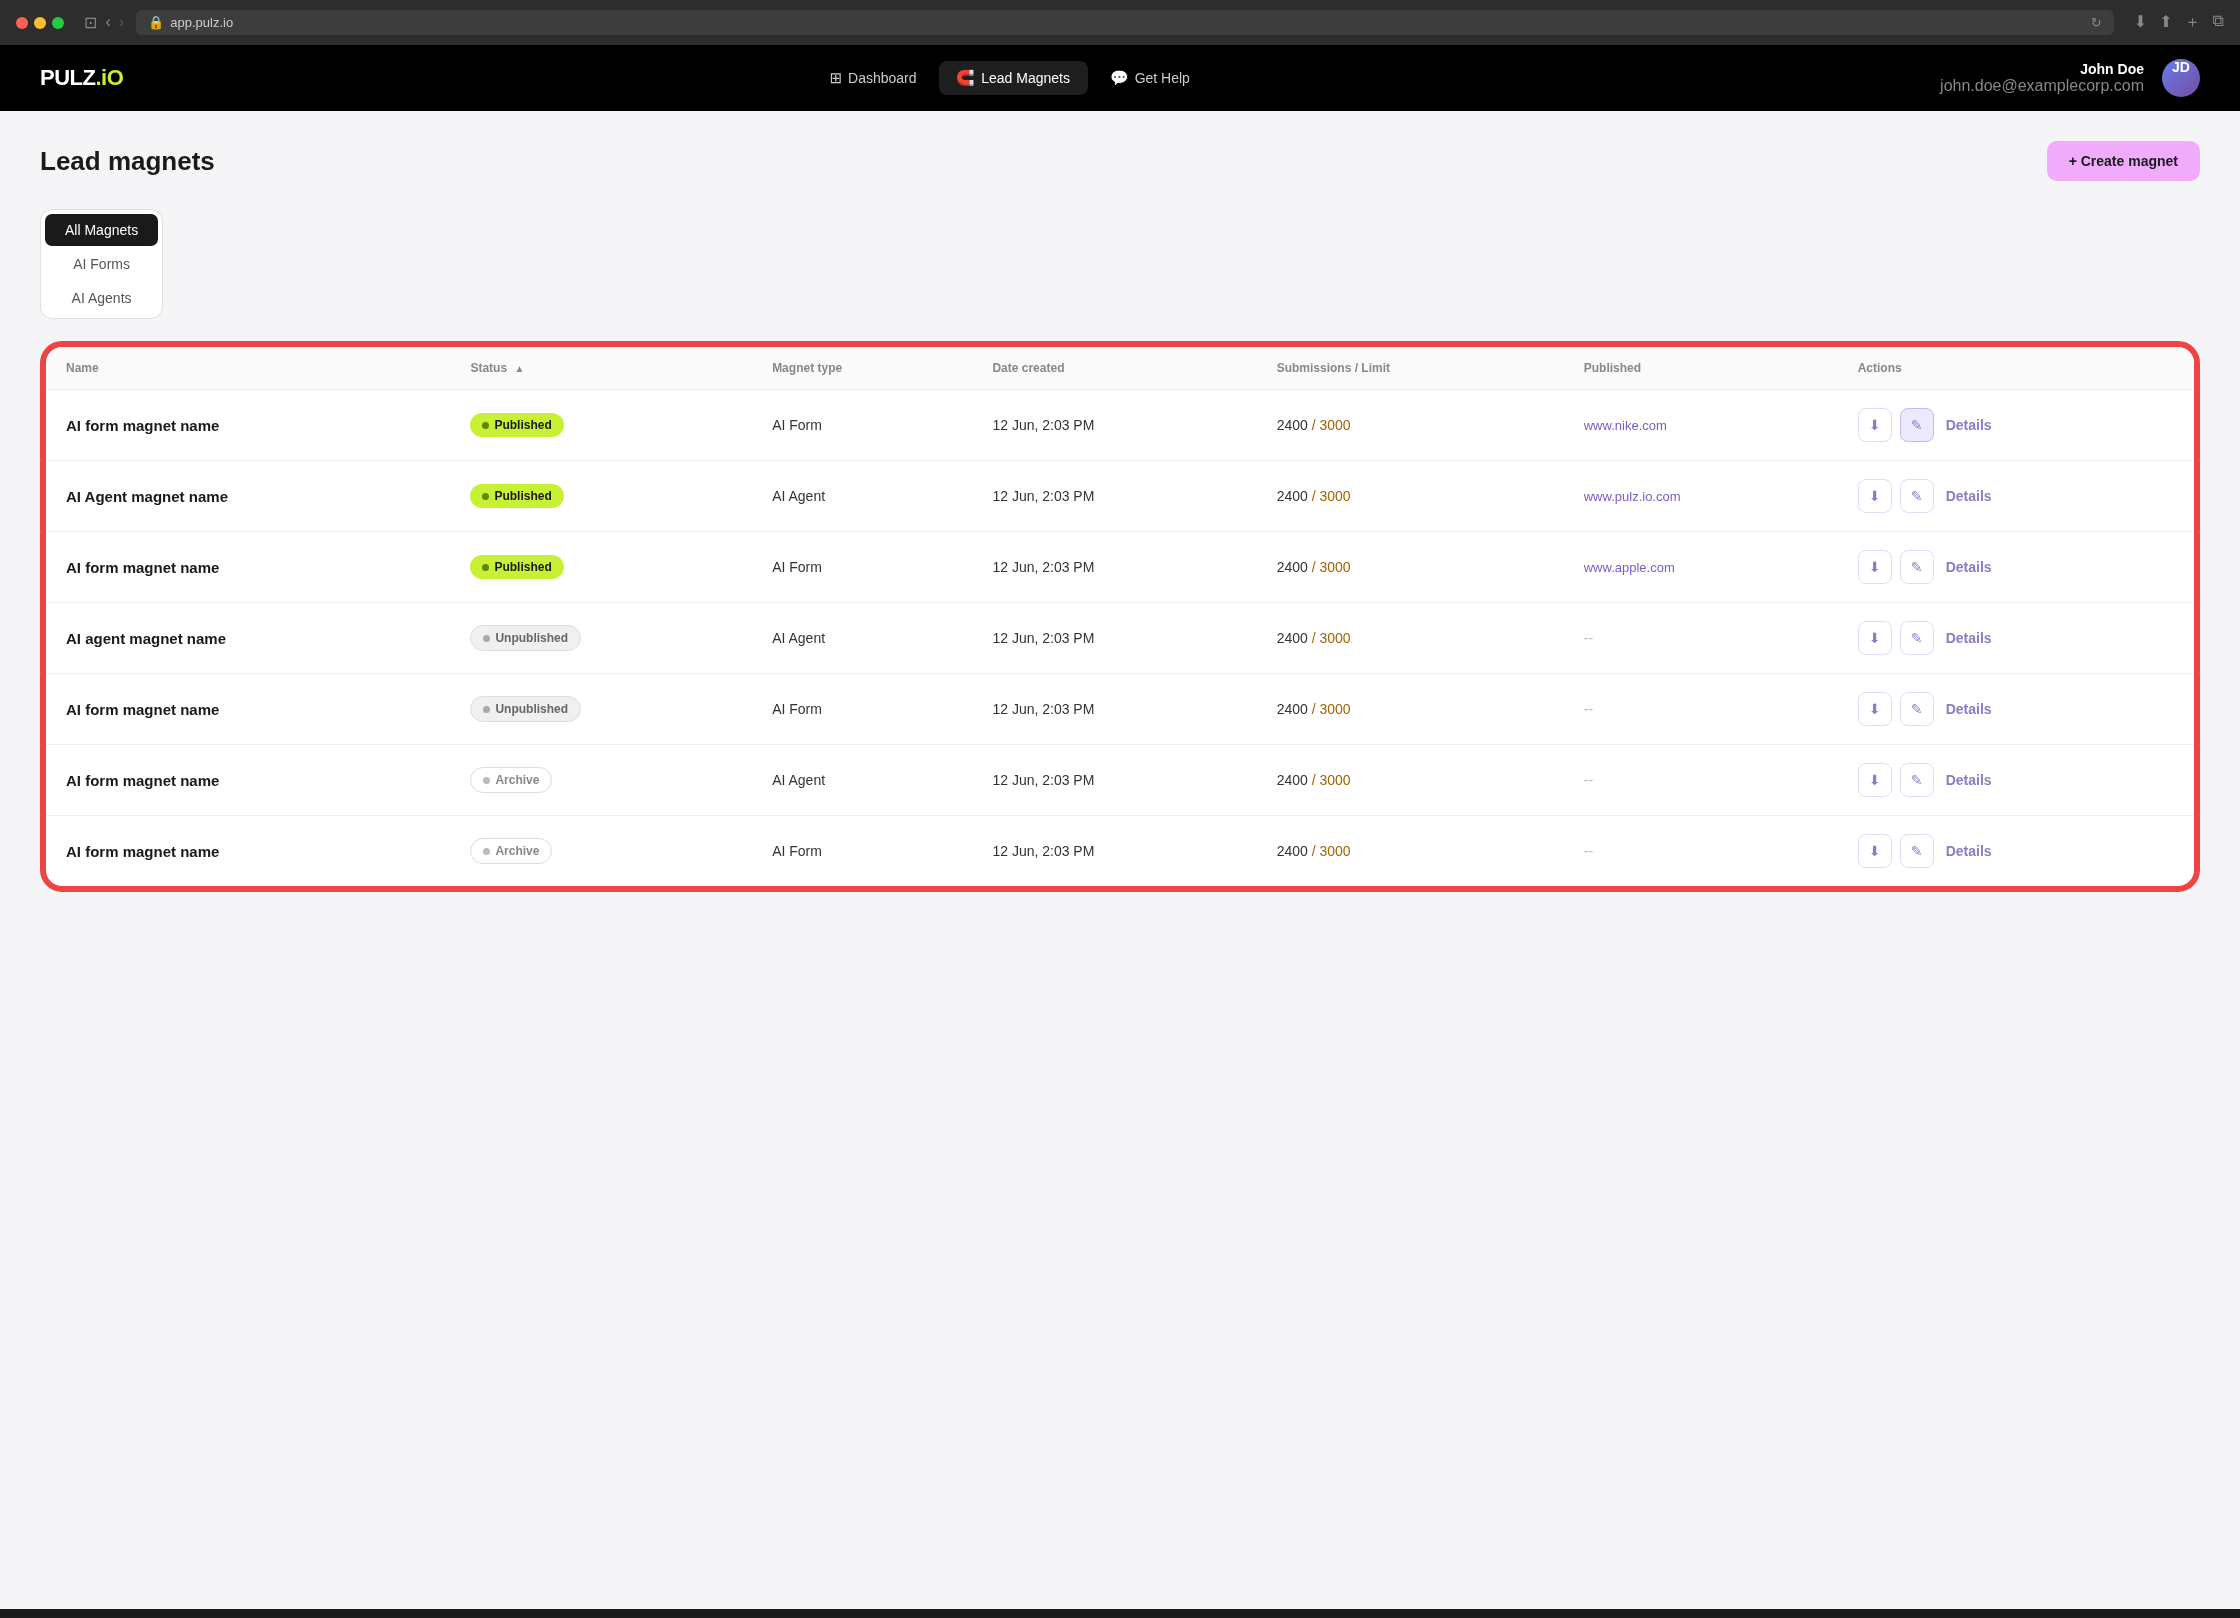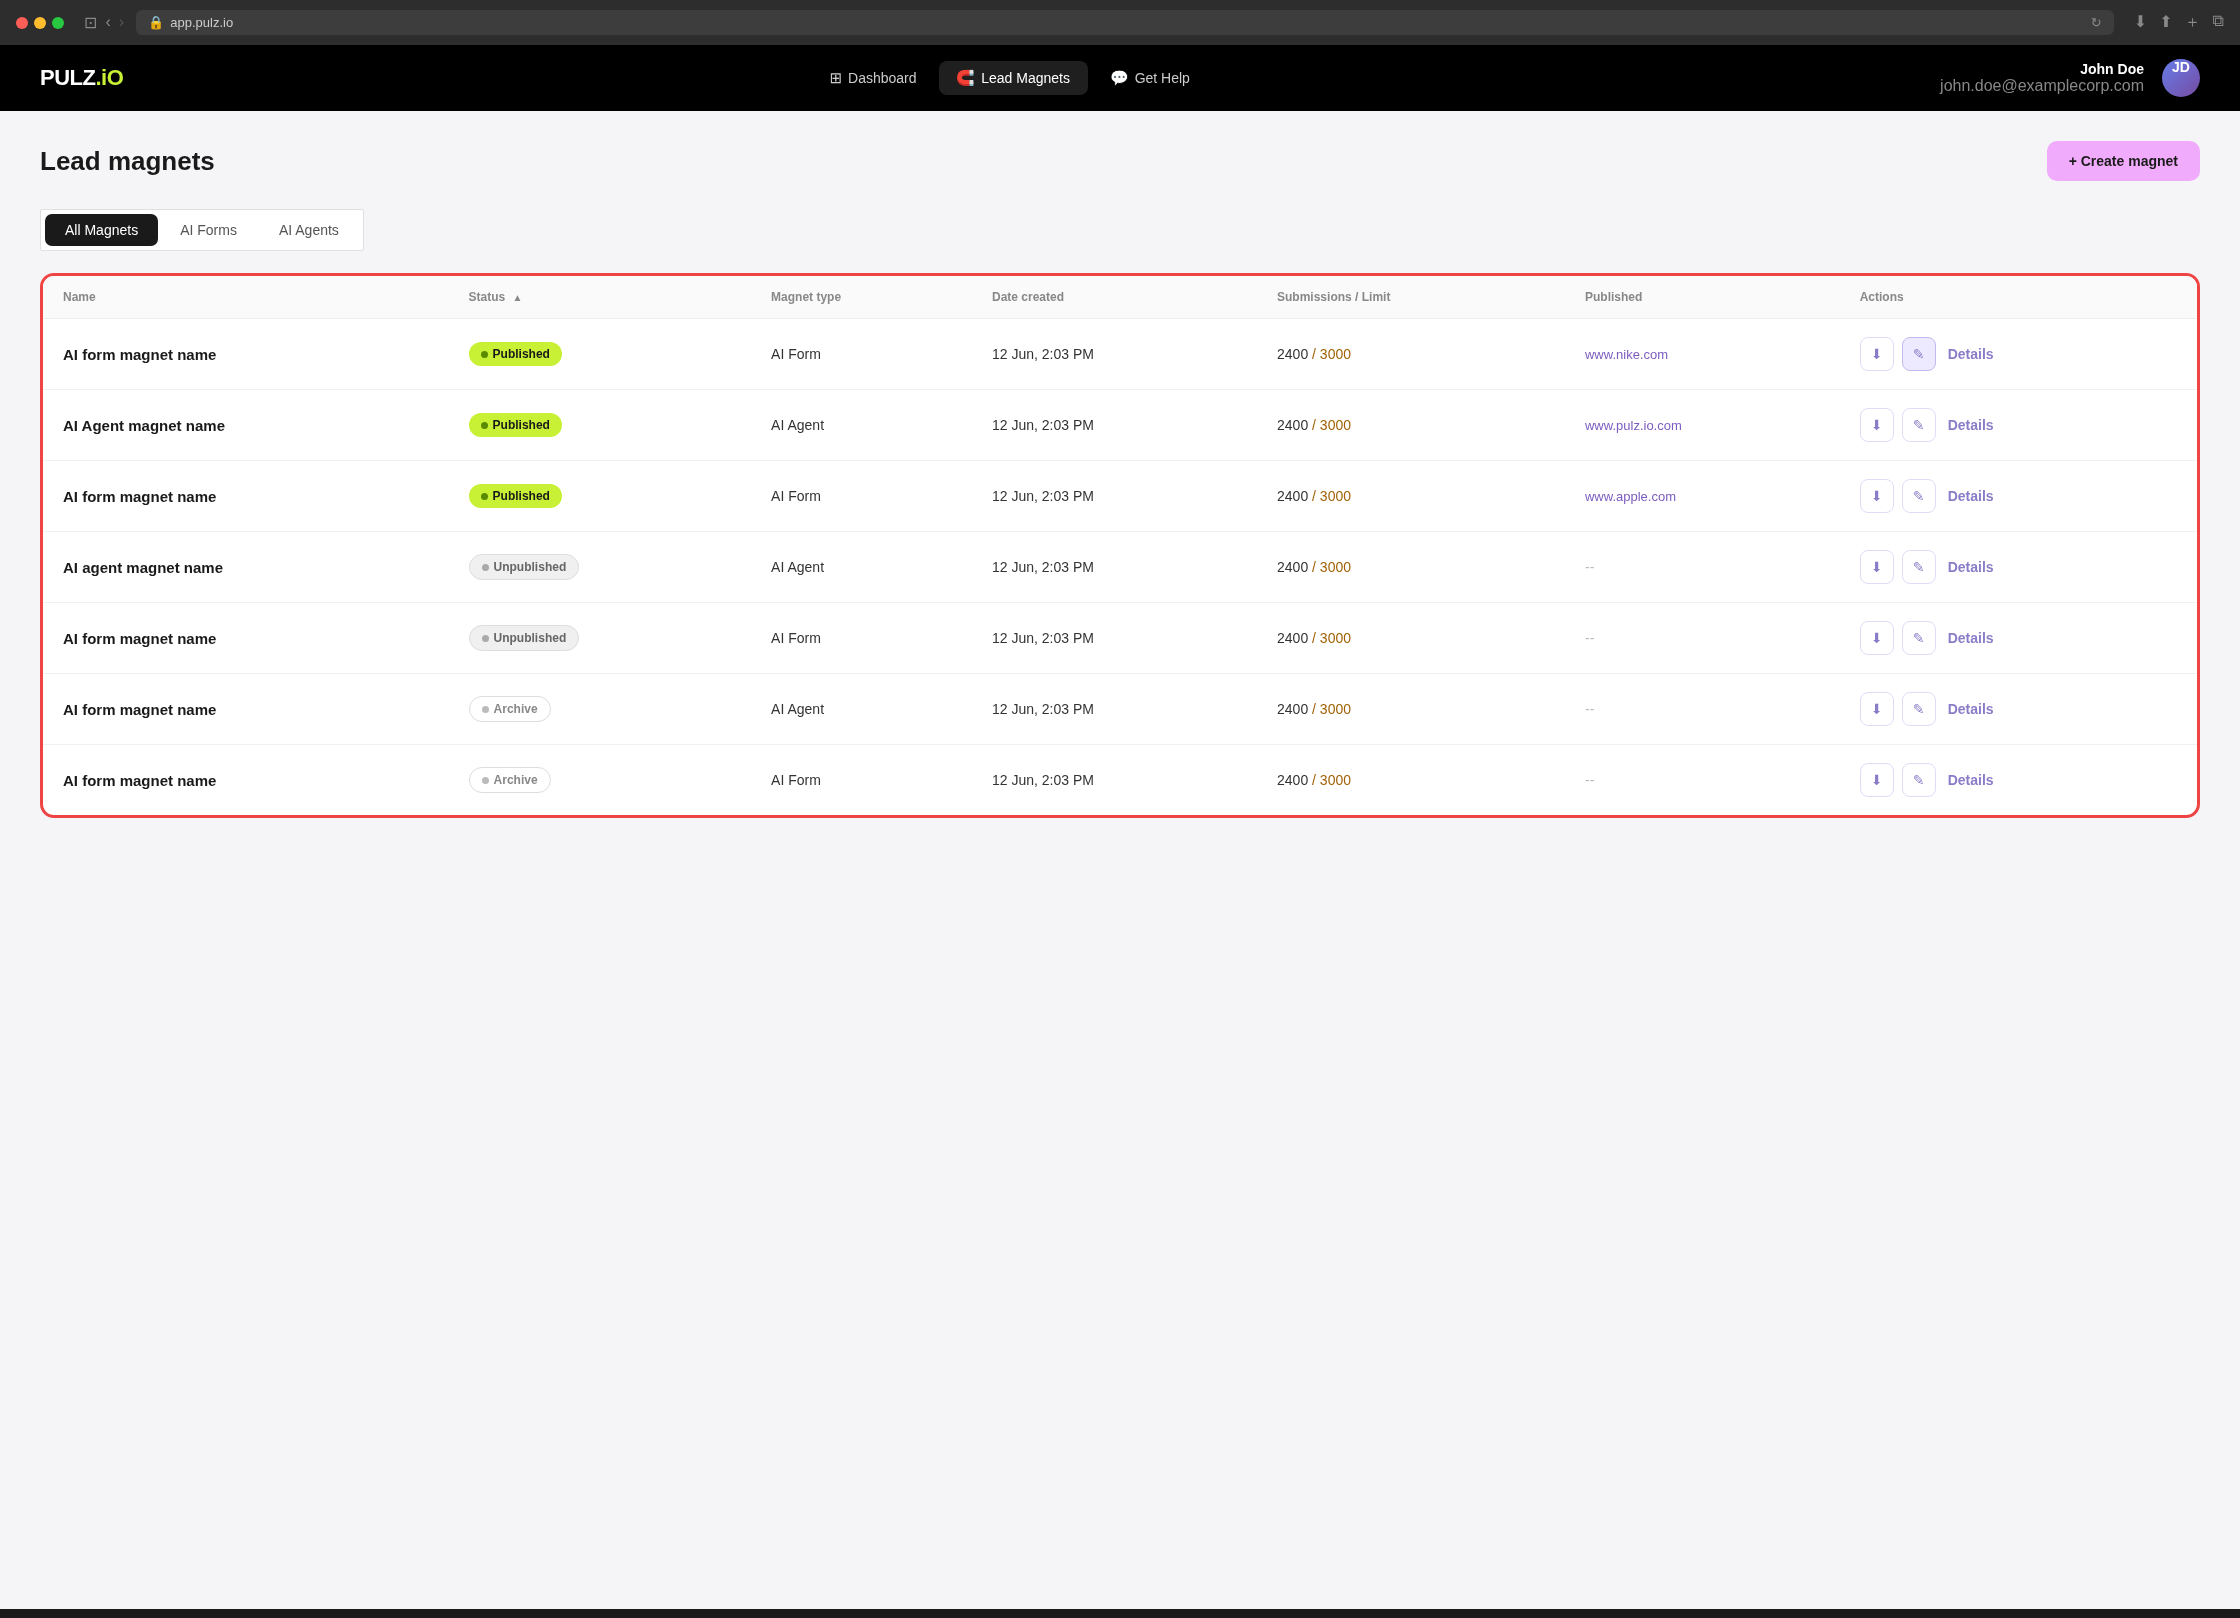--- a/index.html
+++ b/index.html
@@ -127,24 +127,25 @@
     
     .filter-row {
       display: flex;
       align-items: center;
       justify-content: space-between;
       margin-bottom: 22px;
     }
     .tab-group {
       display: flex;
       background: white;
-      border-radius: 2px;
+      border-radius: 12px;
       padding: 4px;
       gap: 2px;
       border: 1px solid #e0e0e0;
+      flex-direction: column;
     }
     .tab {
       padding: 8px 20px;
       border-radius: 7px;
       font-size: 14px;
       font-weight: 500;
       cursor: pointer;
       color: #555;
       border: none;
       background: none;
@@ -169,23 +170,23 @@
     }
     .status-btn.active {
       background: #1a1a1a;
       color: white;
       border-color: #1a1a1a;
     }
 
     
     .table-container {
       background: white;
-      border-radius: 14px;
+      border-radius: 22px;
       overflow: hidden;
-      border: 3px solid #ef4444;
+      border: 6px solid #ef4444;
     }
     .table {
       width: 100%;
       border-collapse: collapse;
     }
     .table thead tr {
       background: #fafafa;
       border-bottom: 1px solid #eee;
     }
     .table th {

